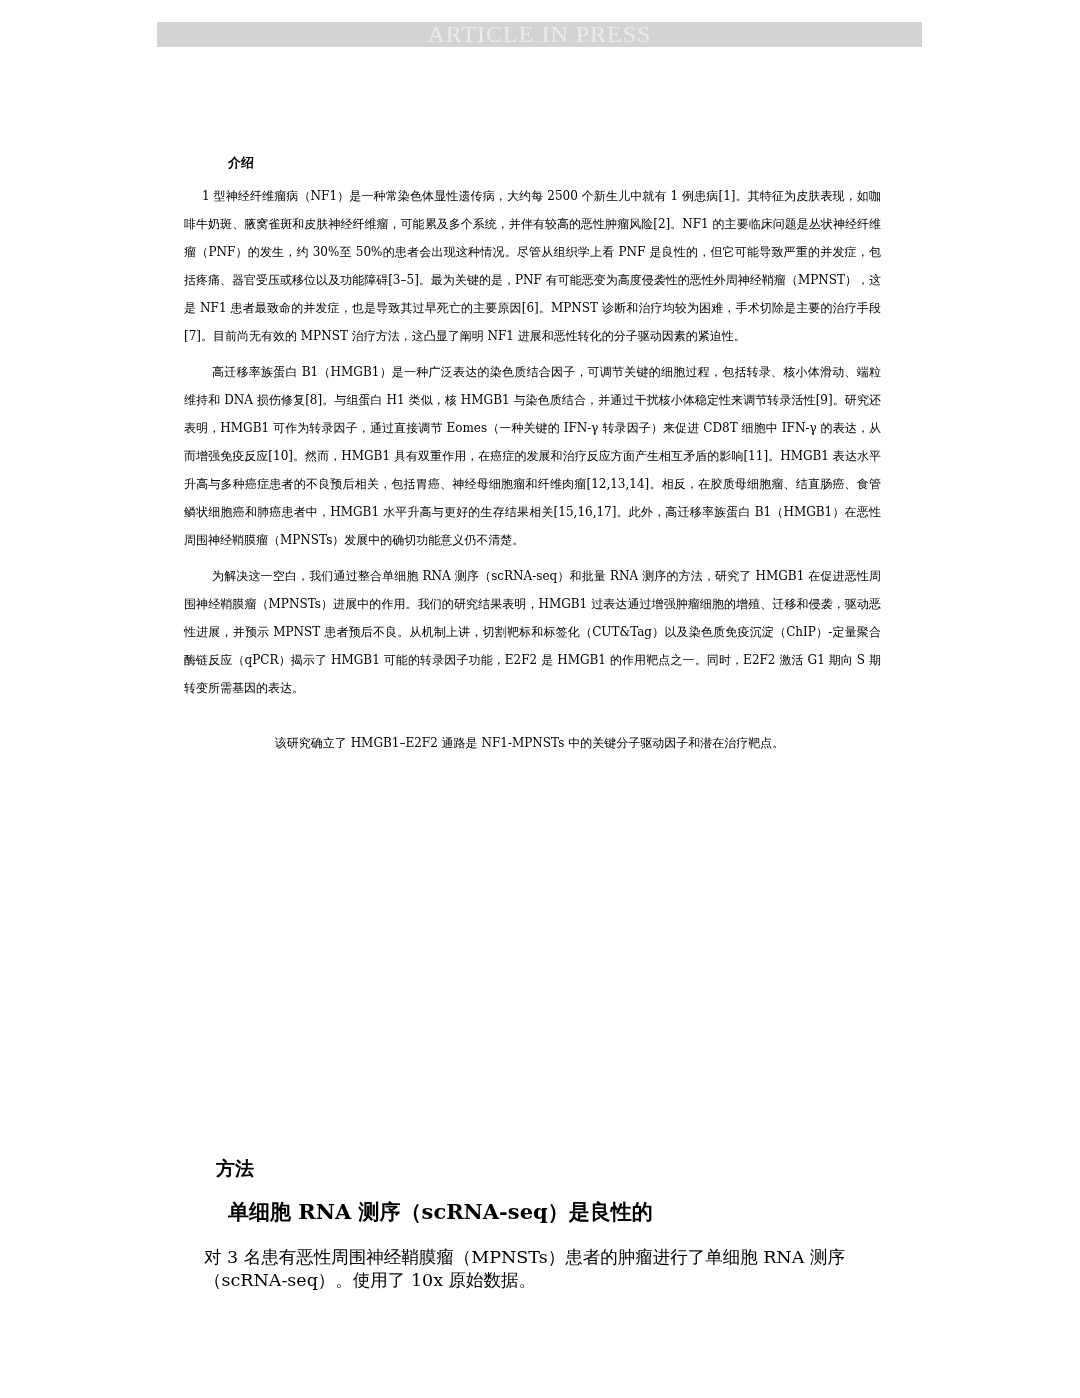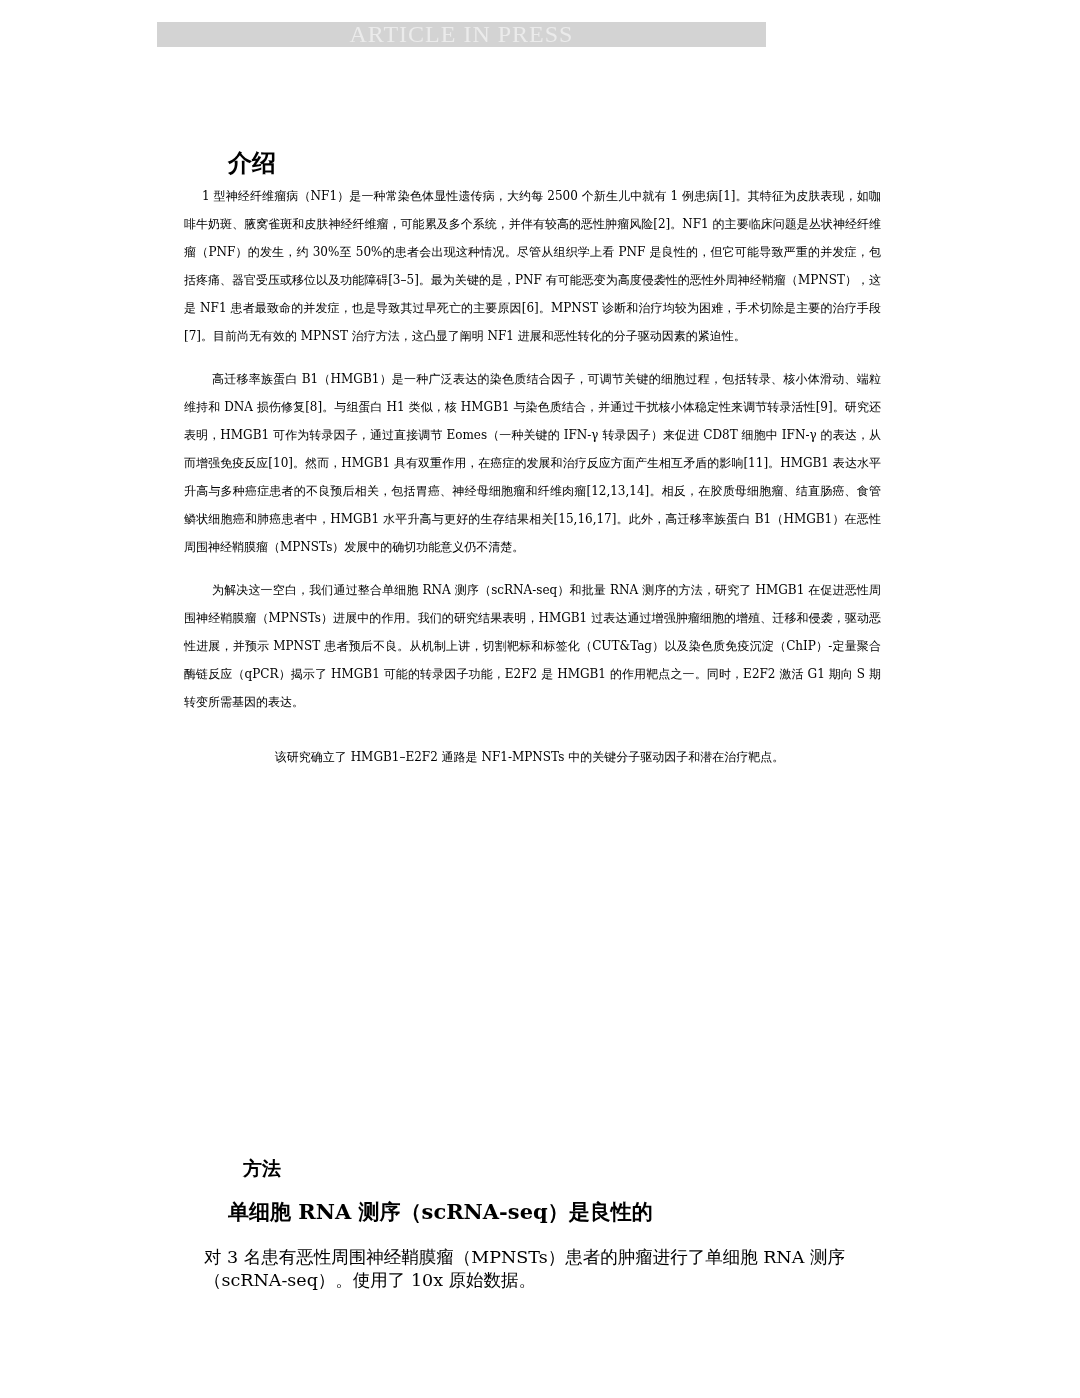--- a/index.html
+++ b/index.html
@@ -13,21 +13,21 @@
     color: #000000;
     font-family: "DejaVu Serif", "Liberation Serif", serif;
     overflow: hidden;
   }
 
   
   .banner {
     position: absolute;
     left: 157px;
     top: 22px;
-    width: 609px;
+    width: 765px;
     height: 25px;
     background: #d3d3d3;
     display: flex;
     align-items: center;
     justify-content: center;
   }
   .banner-text {
     font-family: "Liberation Serif", "DejaVu Serif", serif;
     font-size: 24px;
     line-height: 25px;
@@ -37,51 +37,51 @@
   }
 
   
   .intro {
     position: absolute;
     left: 184px;
     top: 150px;
     width: 697px;
   }
   .intro h2 {
-    font-size: 24px;
+    font-size: 13px;
     font-weight: bold;
     margin: 0 0 6px 44px;
     line-height: 26px;
   }
   p.body {
     font-size: 12px;
     line-height: 28px;
     margin: 0;
     text-align: justify;
     word-break: break-word;
   }
   p.indent-sm { text-indent: 18px; }
-  p.indent-lg { text-indent: 28px; margin-top: 15px; }
+  p.indent-lg { text-indent: 28px; margin-top: 8px; }
   p.closing {
     margin-top: 27px;
     margin-left: -6px;
     text-align: center;
   }
 
   
   .methods {
     position: absolute;
     left: 204px;
     top: 1156px;
     width: 676px;
   }
   .methods h3 {
     font-size: 19px;
     font-weight: bold;
-    margin: 0 0 0 39px;
+    margin: 0 0 0 12px;
     line-height: 25px;
   }
   .methods h4 {
     font-size: 21px;
     font-weight: bold;
     margin: 17px 0 0 24px;
     line-height: 27px;
   }
   .methods p.mbody {
     font-size: 17.5px;

